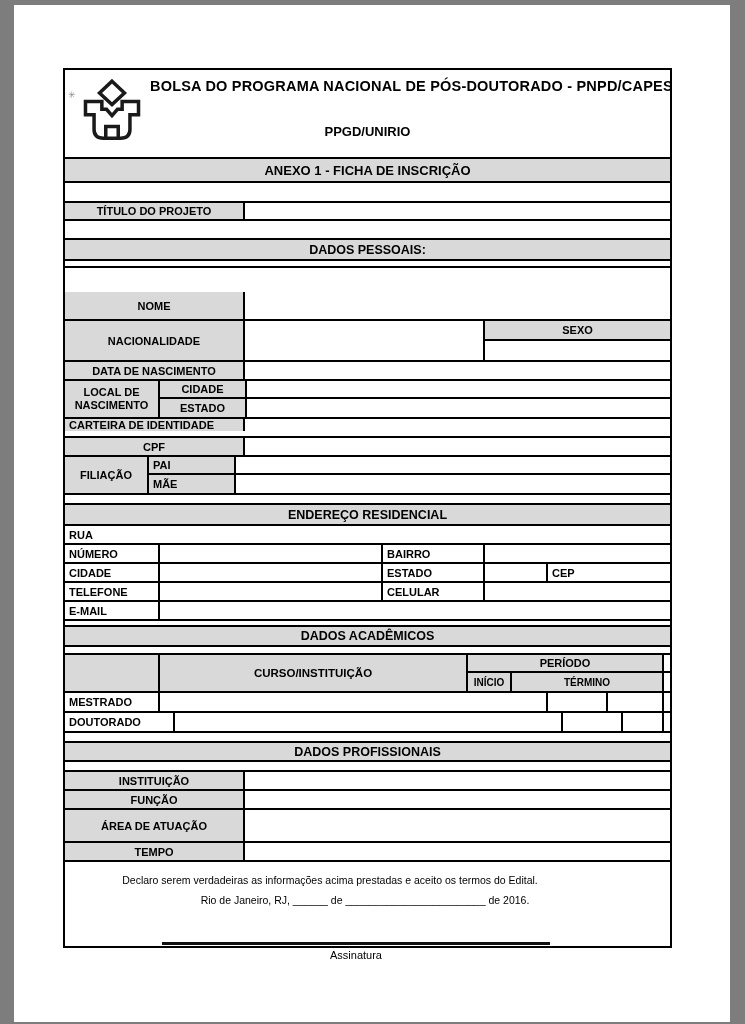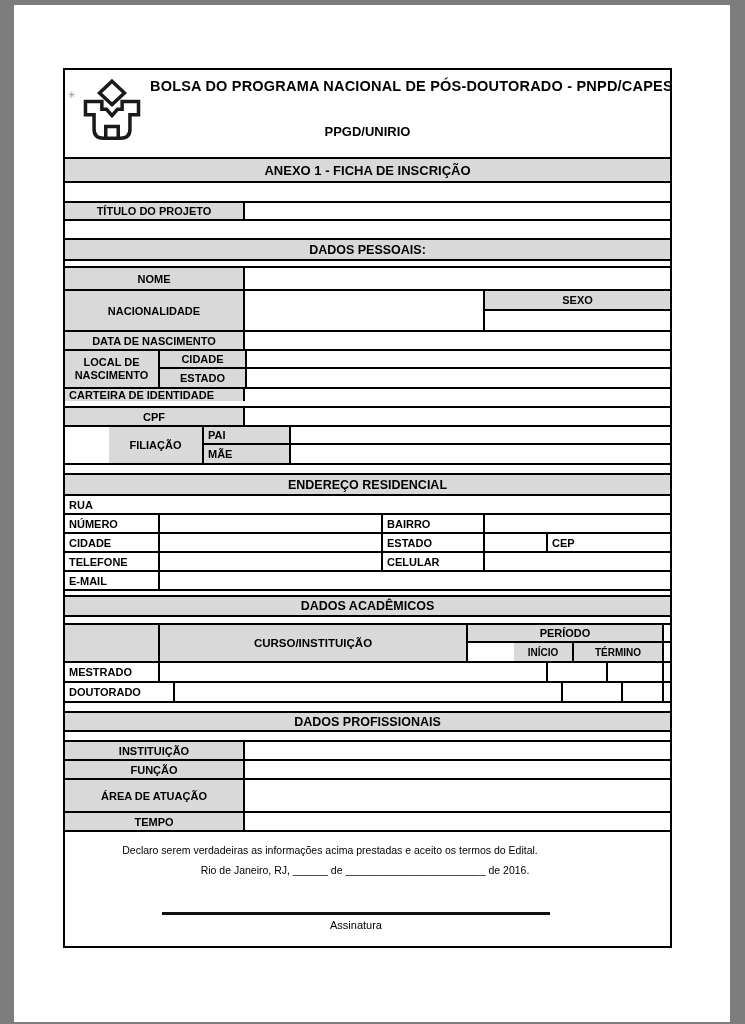--- a/index.html
+++ b/index.html
@@ -57,21 +57,21 @@
 
     <div class="row" style="height:18px;">
       <div class="c g" style="width:180px;">TÍTULO DO PROJETO</div>
       <div class="c nr fill"></div>
     </div>
     <div class="row" style="height:19px;"></div>
 
     <div class="row ban" style="height:21px;">DADOS PESSOAIS:</div>
     <div class="row" style="height:7px;"></div>
 
-    <div class="row" style="height:23px;">
+    <div class="row" style="height:29px;margin-top:24px;">
       <div class="c g" style="width:180px;">NOME</div>
       <div class="c nr fill"></div>
     </div>
 
     <div class="row" style="height:41px;">
       <div class="c g" style="width:180px;">NACIONALIDADE</div>
       <div class="c" style="width:240px;"></div>
       <div class="vcol fill">
         <div class="sub g" style="height:20px;align-items:center;justify-content:center;font-weight:bold;font-size:11px;">SEXO</div>
         <div class="sub lastsub"></div>
@@ -102,21 +102,21 @@
       <div class="c g left" style="width:180px;">CARTEIRA DE IDENTIDADE</div>
       <div class="c nr fill"></div>
     </div>
 
     <div class="row" style="height:19px;">
       <div class="c g" style="width:180px;">CPF</div>
       <div class="c nr fill"></div>
     </div>
 
     <div class="row" style="height:38px;">
-      <div class="c g" style="width:95px;margin-left:44px;">FILIAÇÃO</div>
+      <div class="c g" style="width:84px;">FILIAÇÃO</div>
       <div class="vcol" style="width:85px;">
         <div class="sub g c nr left" style="height:18px;">PAI</div>
         <div class="sub lastsub g c nr left">MÃE</div>
       </div>
       <div class="vcol fill" style="border-left:2px solid #000;">
         <div class="sub" style="height:18px;"></div>
         <div class="sub lastsub"></div>
       </div>
     </div>
 
@@ -162,21 +162,21 @@
 
     <div class="row" style="height:38px;">
       <div class="c g" style="width:95px;"></div>
       <div class="c g" style="width:308px;font-size:11.5px;">CURSO/INSTITUIÇÃO</div>
       <div class="vcol fill">
         <div class="sub" style="height:18px;">
           <div class="c g nr fill" style="border-right:2px solid #000;">PERÍODO</div>
           <div class="sliver"></div>
         </div>
         <div class="sub lastsub">
-          <div class="c g" style="width:60px;font-size:10px;margin-left:46px;">INÍCIO</div>
+          <div class="c g" style="width:44px;font-size:10px;">INÍCIO</div>
           <div class="c g fill" style="font-size:10px;">TÉRMINO</div>
           <div class="sliver"></div>
         </div>
       </div>
     </div>
 
     <div class="row" style="height:20px;">
       <div class="c left" style="width:95px;">MESTRADO</div>
       <div class="c" style="width:388px;"></div>
       <div class="c" style="width:60px;"></div>

